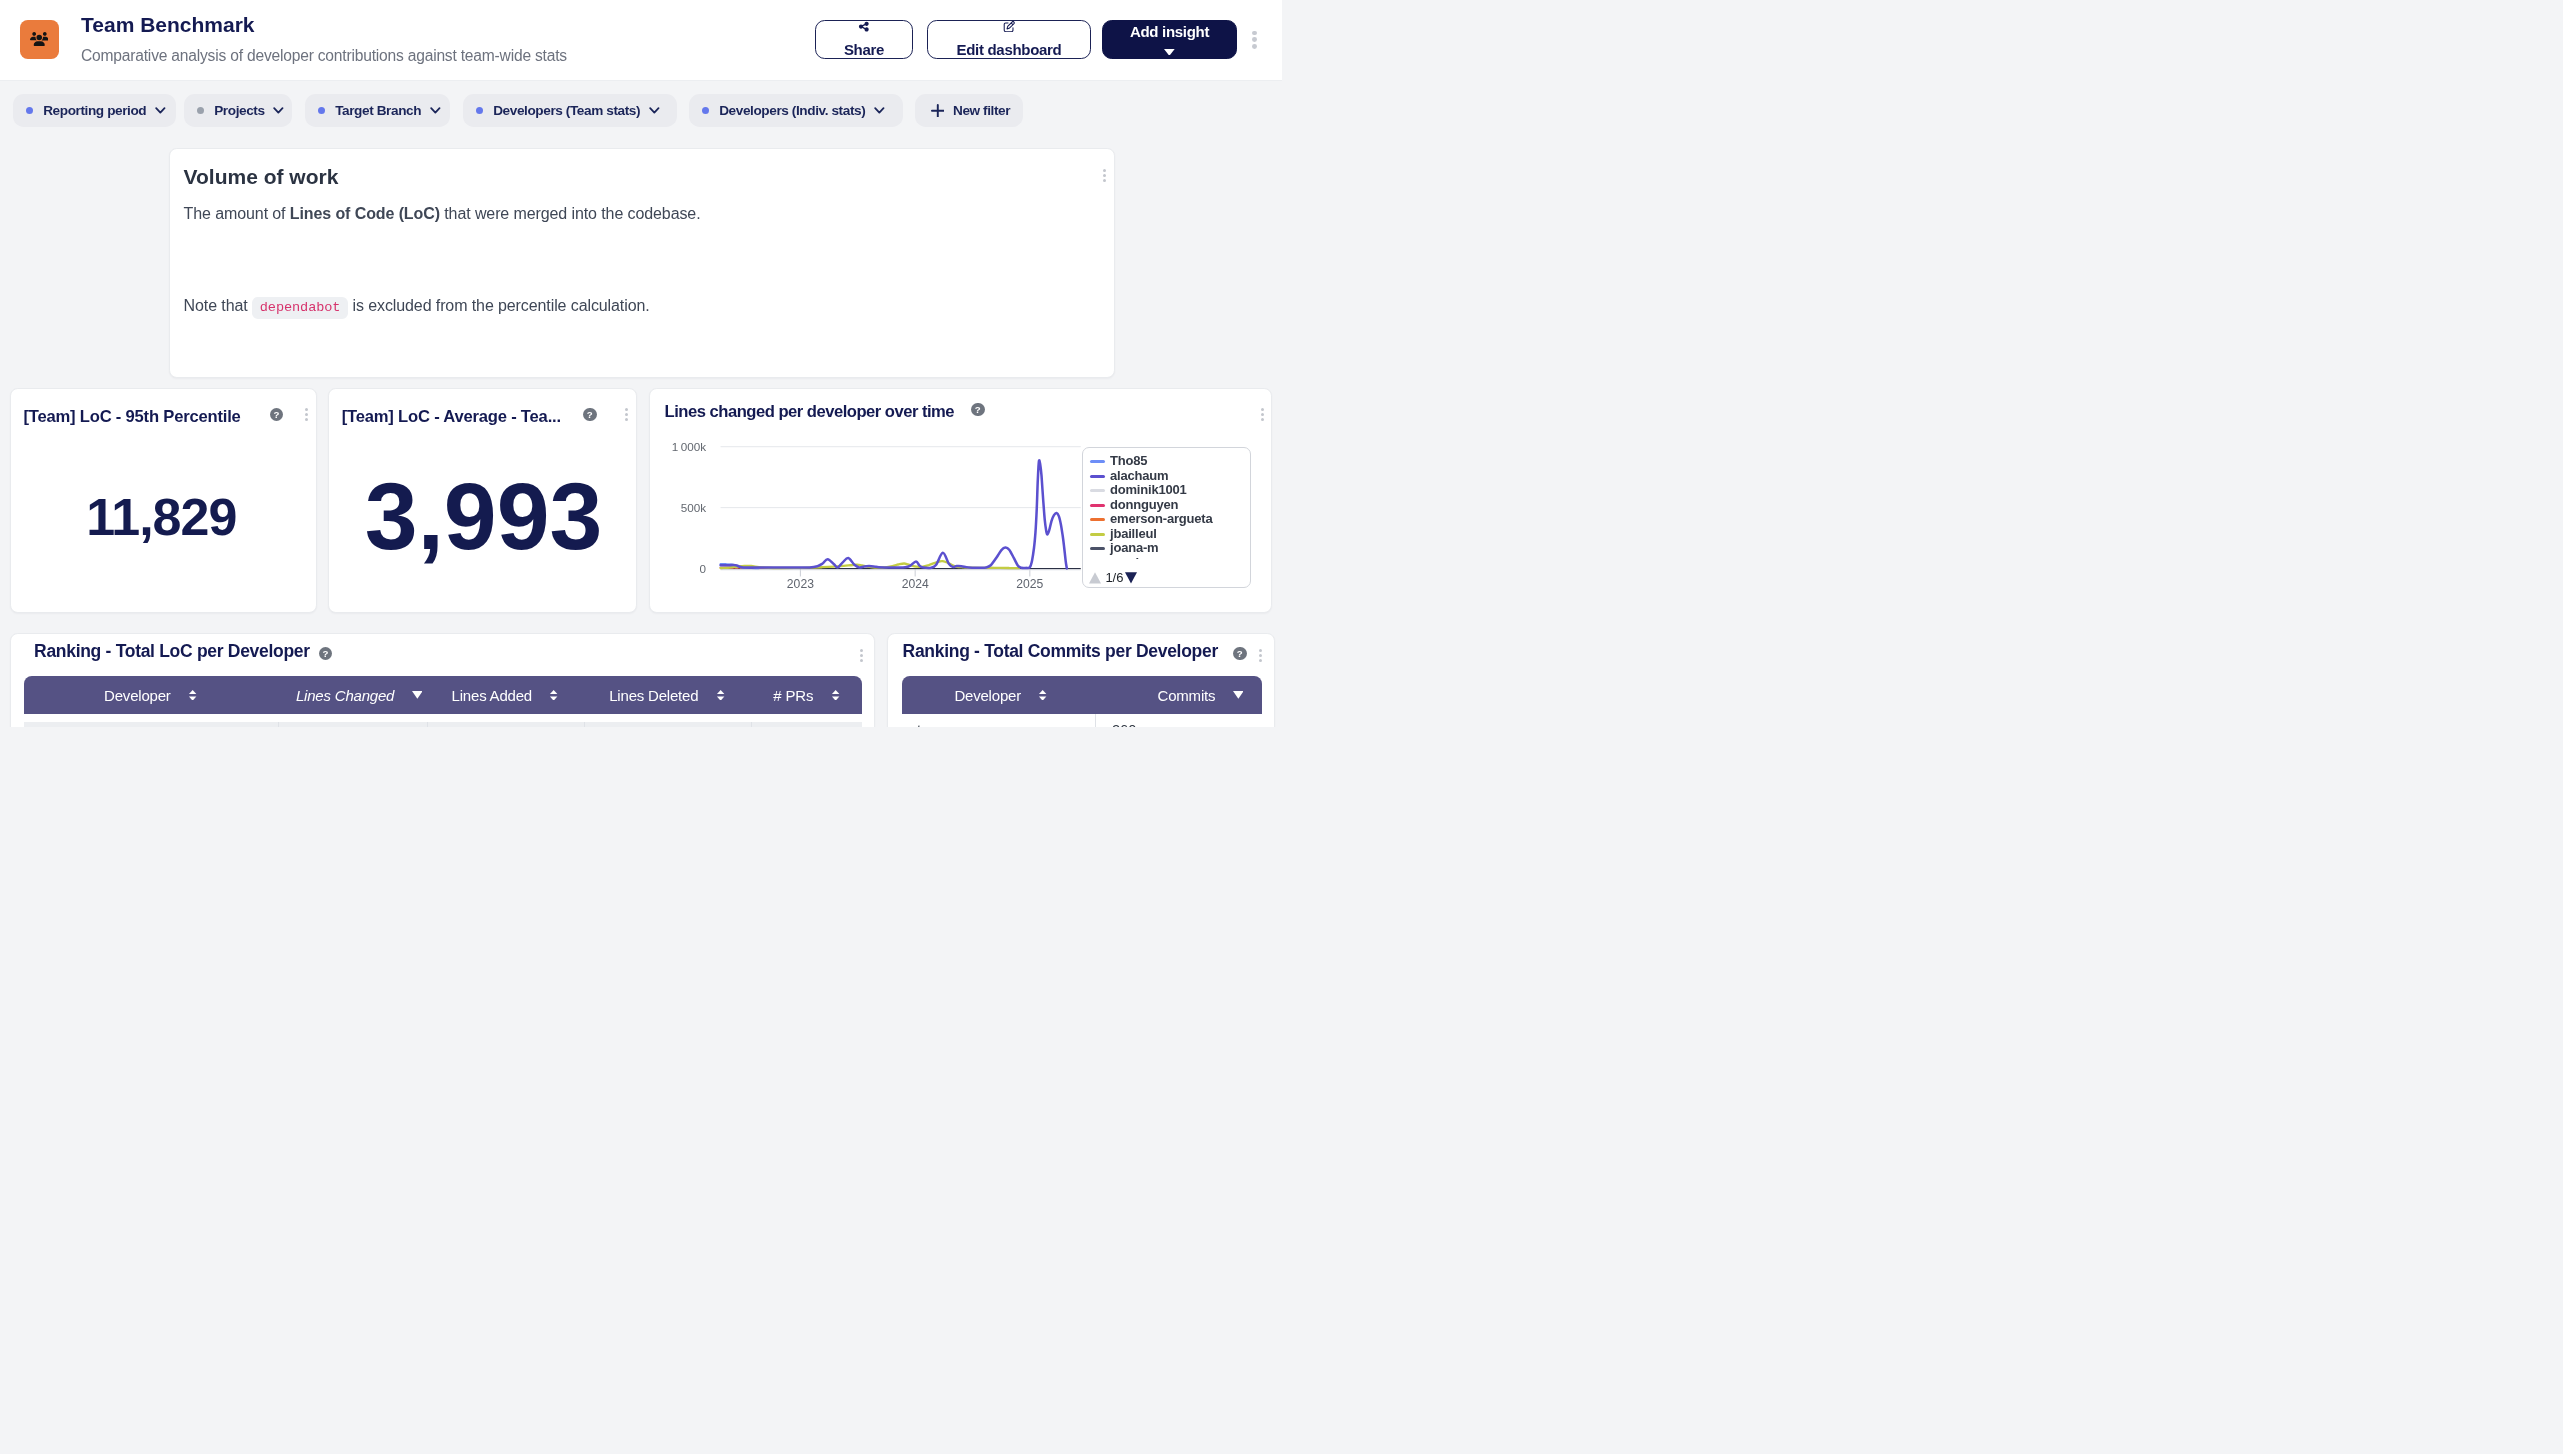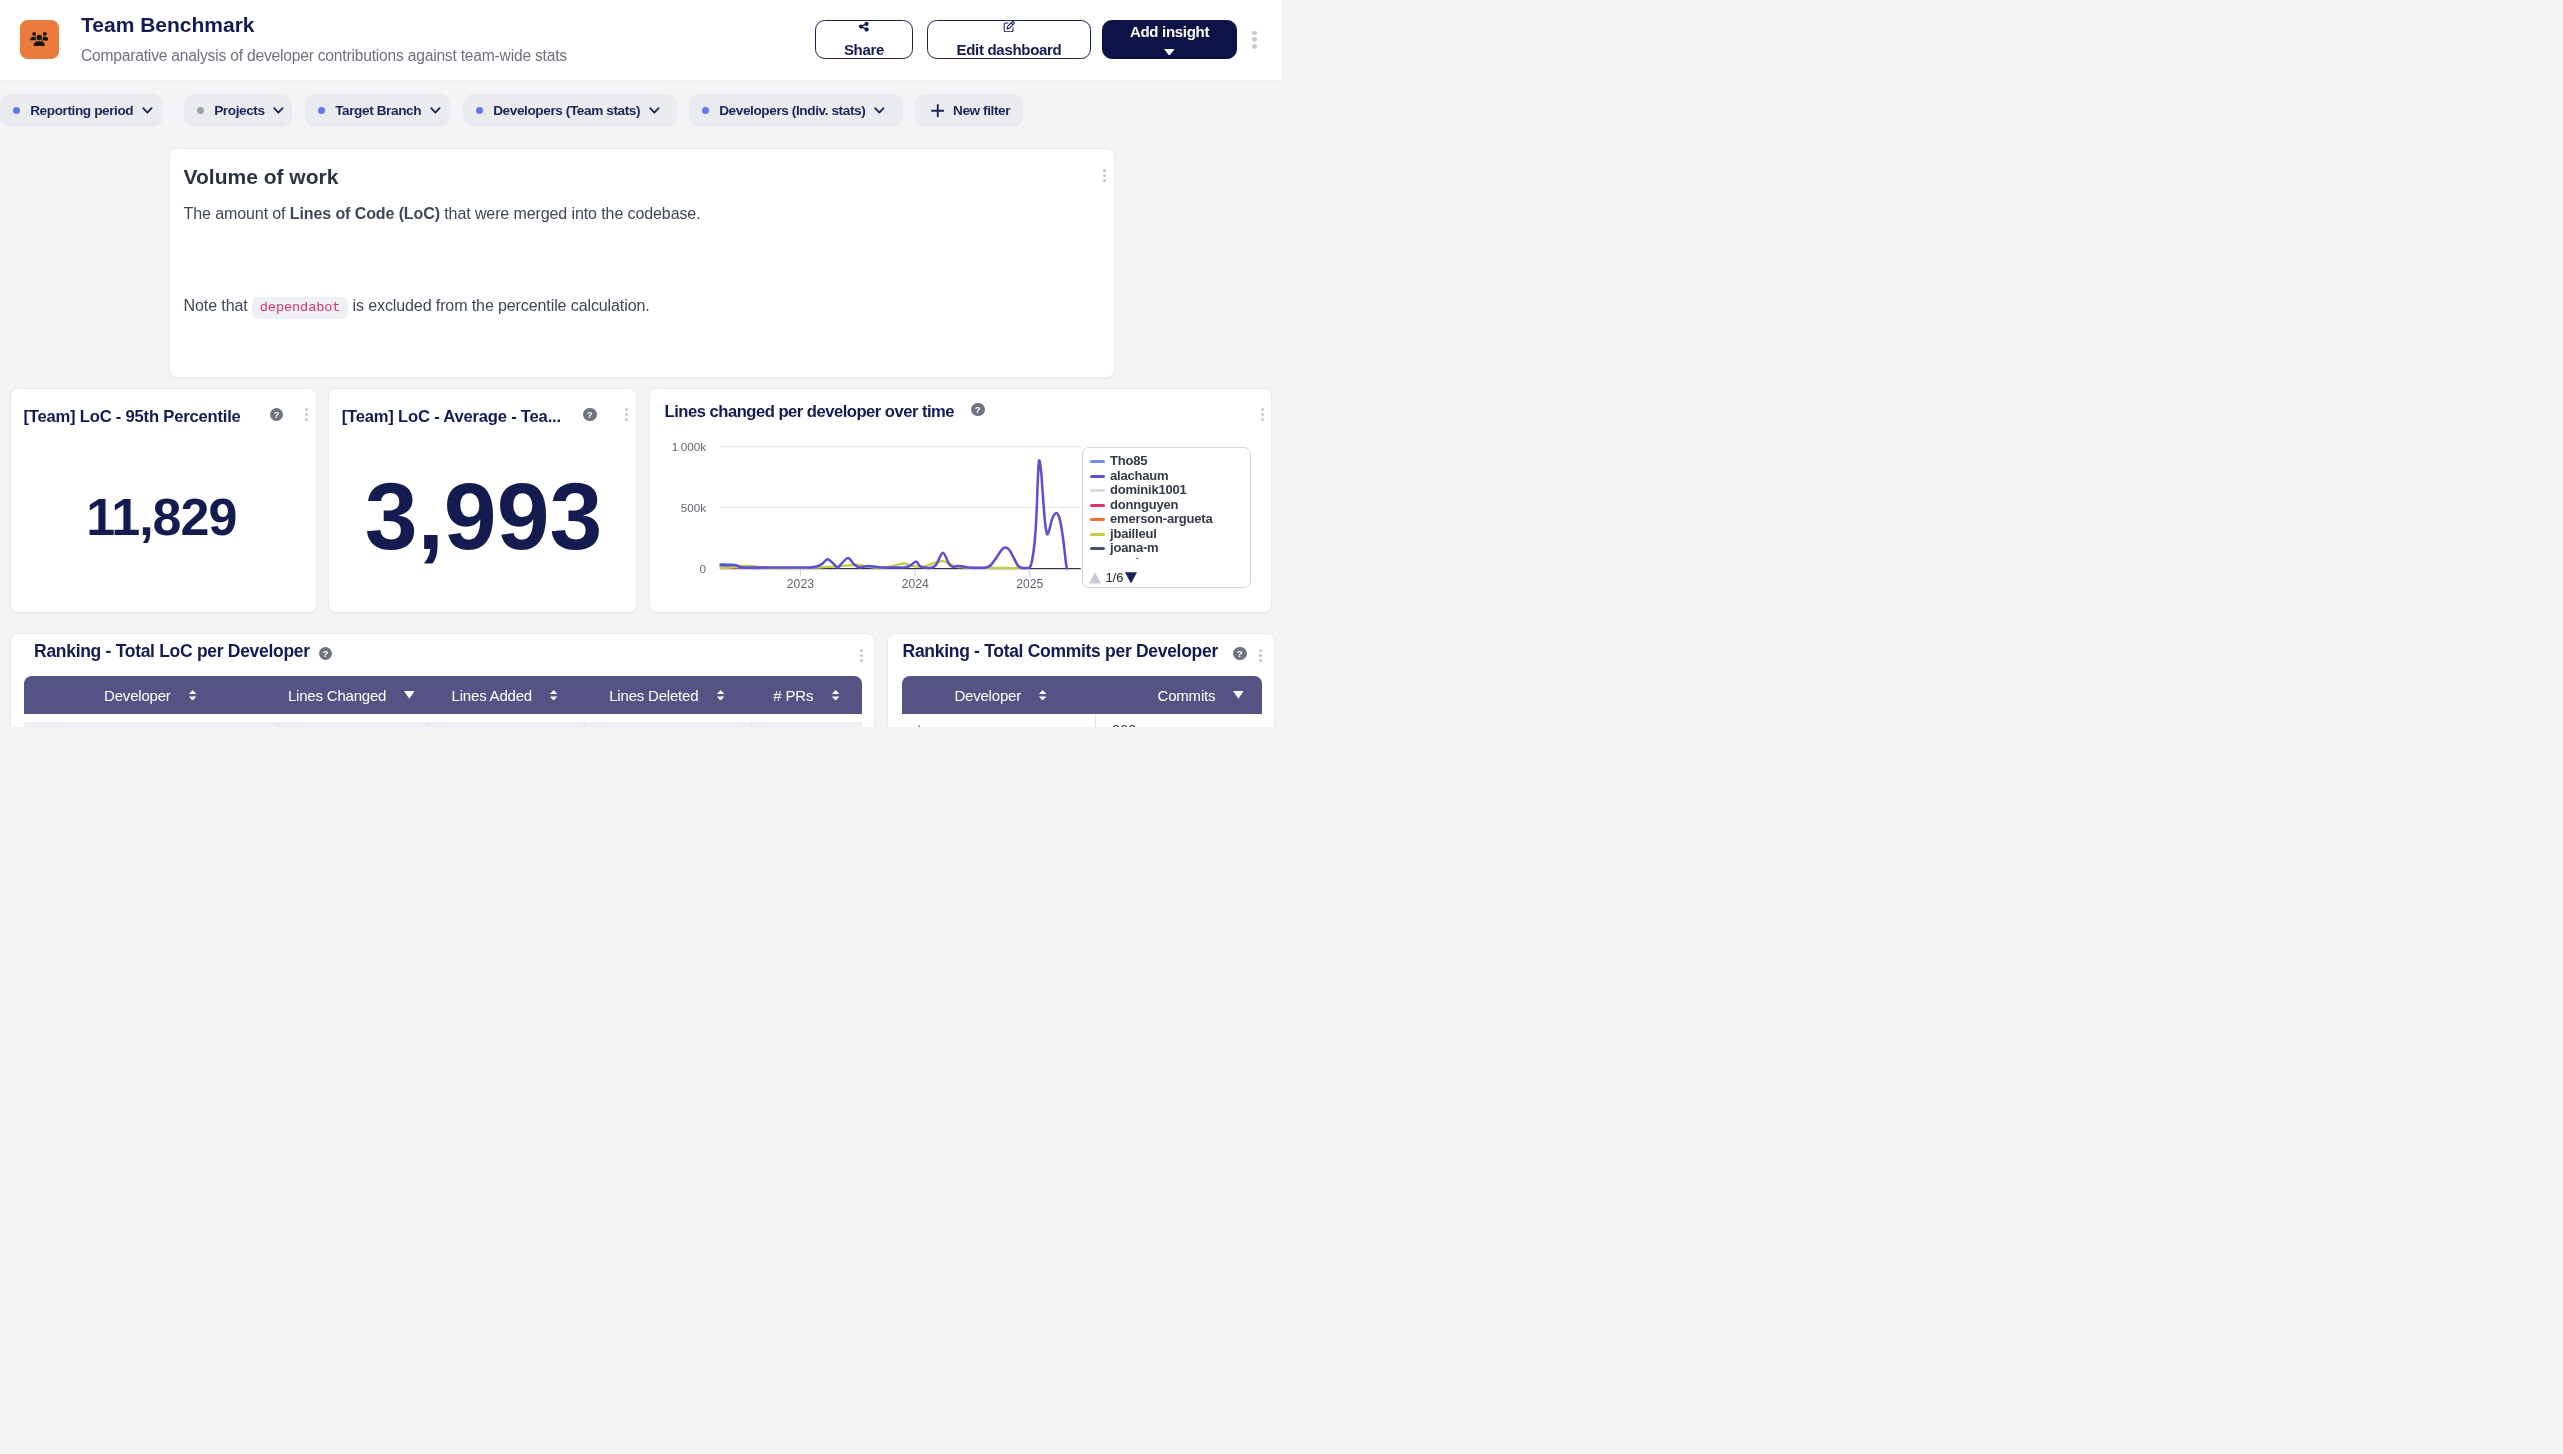--- a/index.html
+++ b/index.html
@@ -71,21 +71,21 @@
           <path d="M0 0 L11 0 L5.5 7 Z"></path>
         </svg>
     </div>
     <div class="dots3 big" style="left:1252px; top:30.5px;">
         <span></span>
         <span></span>
         <span></span>
       </div>
   </div>
 
-  <div class="chip" style="left:0; width:163px;"><span class="dot" style="background:#6478ec"></span>Reporting period<svg class="chev" width="10.7" height="6.8" viewBox="0 0 11 7" fill="none" stroke="#1b2559" stroke-width="1.8" stroke-linecap="round" stroke-linejoin="round">
+  <div class="chip" style="left:13px; width:163px;"><span class="dot" style="background:#6478ec"></span>Reporting period<svg class="chev" width="10.7" height="6.8" viewBox="0 0 11 7" fill="none" stroke="#1b2559" stroke-width="1.8" stroke-linecap="round" stroke-linejoin="round">
         <path d="M1.2 1.2 L5.5 5.8 L9.8 1.2"></path>
       </svg></div>
   <div class="chip" style="left:184px; width:108px;"><span class="dot" style="background:#9aa1ac"></span>Projects<svg class="chev" width="10.7" height="6.8" viewBox="0 0 11 7" fill="none" stroke="#1b2559" stroke-width="1.8" stroke-linecap="round" stroke-linejoin="round">
         <path d="M1.2 1.2 L5.5 5.8 L9.8 1.2"></path>
       </svg></div>
   <div class="chip" style="left:305px; width:145px;"><span class="dot" style="background:#6478ec"></span>Target Branch<svg class="chev" width="10.7" height="6.8" viewBox="0 0 11 7" fill="none" stroke="#1b2559" stroke-width="1.8" stroke-linecap="round" stroke-linejoin="round">
         <path d="M1.2 1.2 L5.5 5.8 L9.8 1.2"></path>
       </svg></div>
   <div class="chip" style="left:463px; width:214px;"><span class="dot" style="background:#6478ec"></span>Developers (Team stats)<svg class="chev" width="10.7" height="6.8" viewBox="0 0 11 7" fill="none" stroke="#1b2559" stroke-width="1.8" stroke-linecap="round" stroke-linejoin="round">
         <path d="M1.2 1.2 L5.5 5.8 L9.8 1.2"></path>
@@ -209,21 +209,21 @@
     <div class="dots3" style="left:849px; top:14.6px;">
         <span></span>
         <span></span>
         <span></span>
       </div>
     <div class="thead" style="left:13.6px; top:42px; width:838px; height:38px;"></div>
     <div class="th" style="left:13.6px; width:253px;">Developer<svg width="9.3" height="10.7" viewBox="0 0 9 13" fill="#fff">
           <path d="M4.5 0 L9 5 L0 5 Z"></path>
           <path d="M4.5 13 L9 8 L0 8 Z"></path>
         </svg></div>
-    <div class="th" style="left:266px; width:149px;">Lines Changed<svg width="10.7" height="7.8" viewBox="0 0 11 8" fill="#fff">
+    <div class="th" style="left:274px; width:149px;font-style:italic;">Lines Changed<svg width="10.7" height="7.8" viewBox="0 0 11 8" fill="#fff">
           <path d="M0 0 L11 0 L5.5 8 Z"></path>
         </svg></div>
     <div class="th" style="left:416px; width:157px;">Lines Added<svg width="9.3" height="10.7" viewBox="0 0 9 13" fill="#fff">
           <path d="M4.5 0 L9 5 L0 5 Z"></path>
           <path d="M4.5 13 L9 8 L0 8 Z"></path>
         </svg></div>
     <div class="th" style="left:573px; width:167px;">Lines Deleted<svg width="9.3" height="10.7" viewBox="0 0 9 13" fill="#fff">
           <path d="M4.5 0 L9 5 L0 5 Z"></path>
           <path d="M4.5 13 L9 8 L0 8 Z"></path>
         </svg></div>

